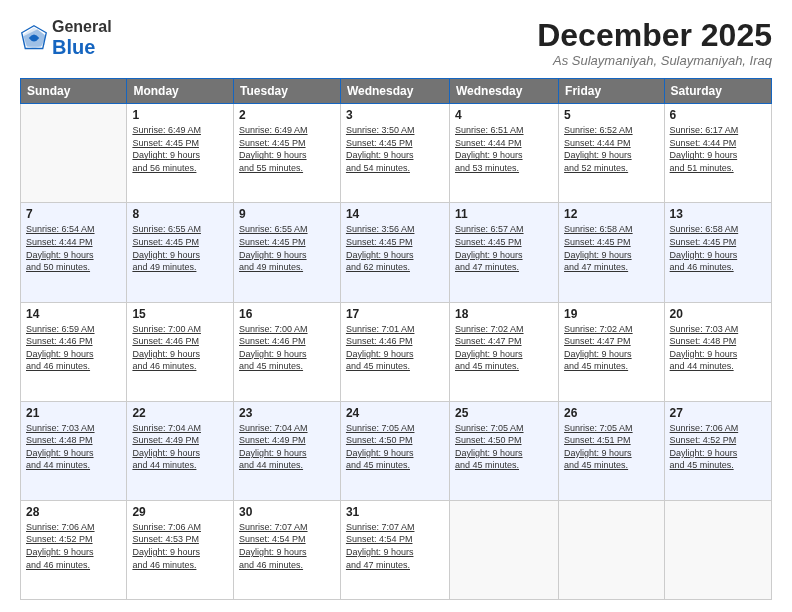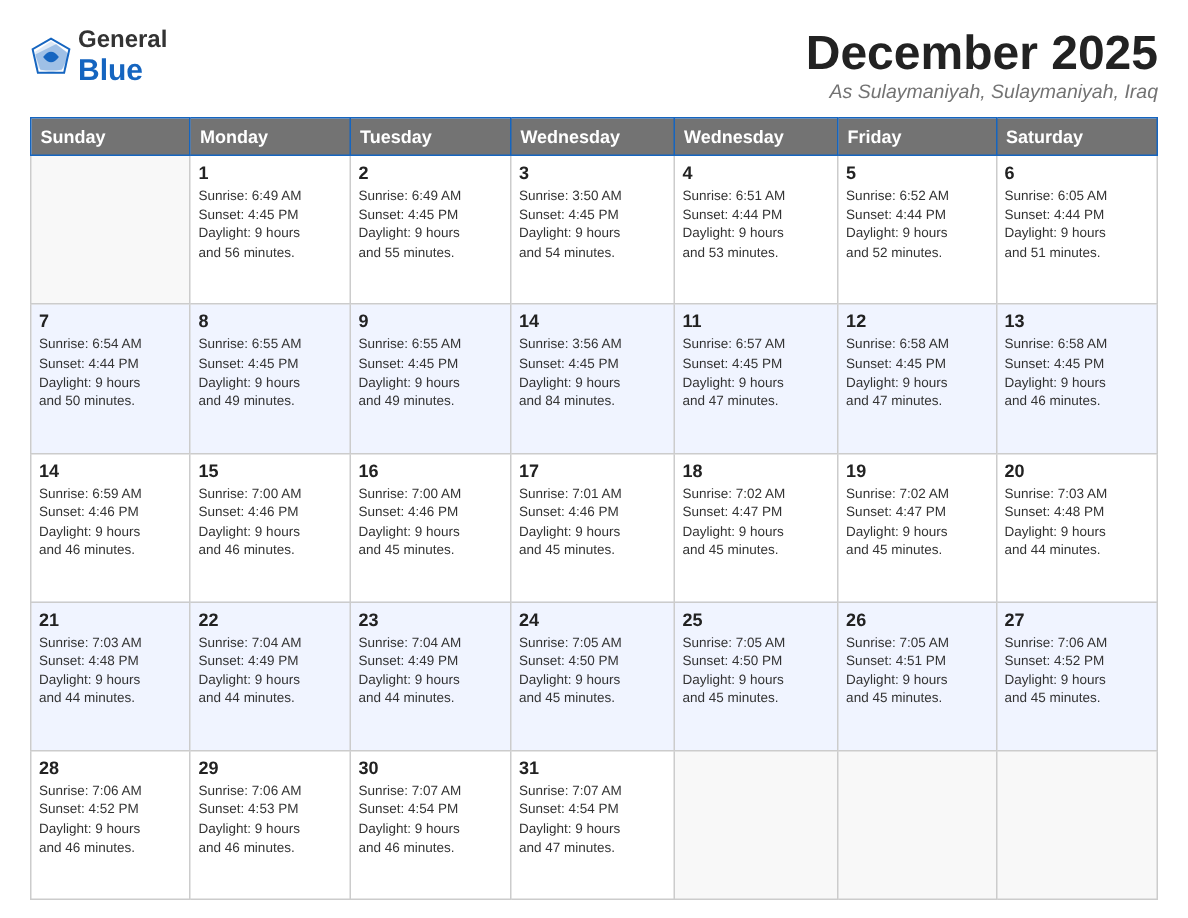--- a/index.html
+++ b/index.html
@@ -80,20 +80,21 @@
       font-size: 12px;
       font-weight: bold;
       color: #222;
       display: block;
       margin-bottom: 2px;
     }
     .day-info {
       font-size: 9px;
       color: #333;
       line-height: 1.4;
+      text-decoration: underline;
     }
     .empty-cell {
       background-color: #f8f8f8 !important;
     }
   </style>
 </head>
 <body>
 
 <div class="page">
   <div class="header">
@@ -175,21 +176,21 @@
             <div class="day-info">
               <div>Sunrise: 6:52 AM</div>
               <div>Sunset: 4:44 PM</div>
               <div>Daylight: 9 hours</div>
               <div>and 52 minutes.</div>
             </div>
           </td>
           <td>
             <span class="day-number">6</span>
             <div class="day-info">
-              <div>Sunrise: 6:05 AM</div>
+              <div>Sunrise: 6:17 AM</div>
               <div>Sunset: 4:44 PM</div>
               <div>Daylight: 9 hours</div>
               <div>and 51 minutes.</div>
             </div>
           </td>
         </tr>
         <tr>
           <td>
             <span class="day-number">7</span>
             <div class="day-info">
@@ -216,21 +217,21 @@
               <div>Daylight: 9 hours</div>
               <div>and 49 minutes.</div>
             </div>
           </td>
           <td>
             <span class="day-number">14</span>
             <div class="day-info">
               <div>Sunrise: 3:56 AM</div>
               <div>Sunset: 4:45 PM</div>
               <div>Daylight: 9 hours</div>
-              <div>and 84 minutes.</div>
+              <div>and 62 minutes.</div>
             </div>
           </td>
           <td>
             <span class="day-number">11</span>
             <div class="day-info">
               <div>Sunrise: 6:57 AM</div>
               <div>Sunset: 4:45 PM</div>
               <div>Daylight: 9 hours</div>
               <div>and 47 minutes.</div>
             </div>

